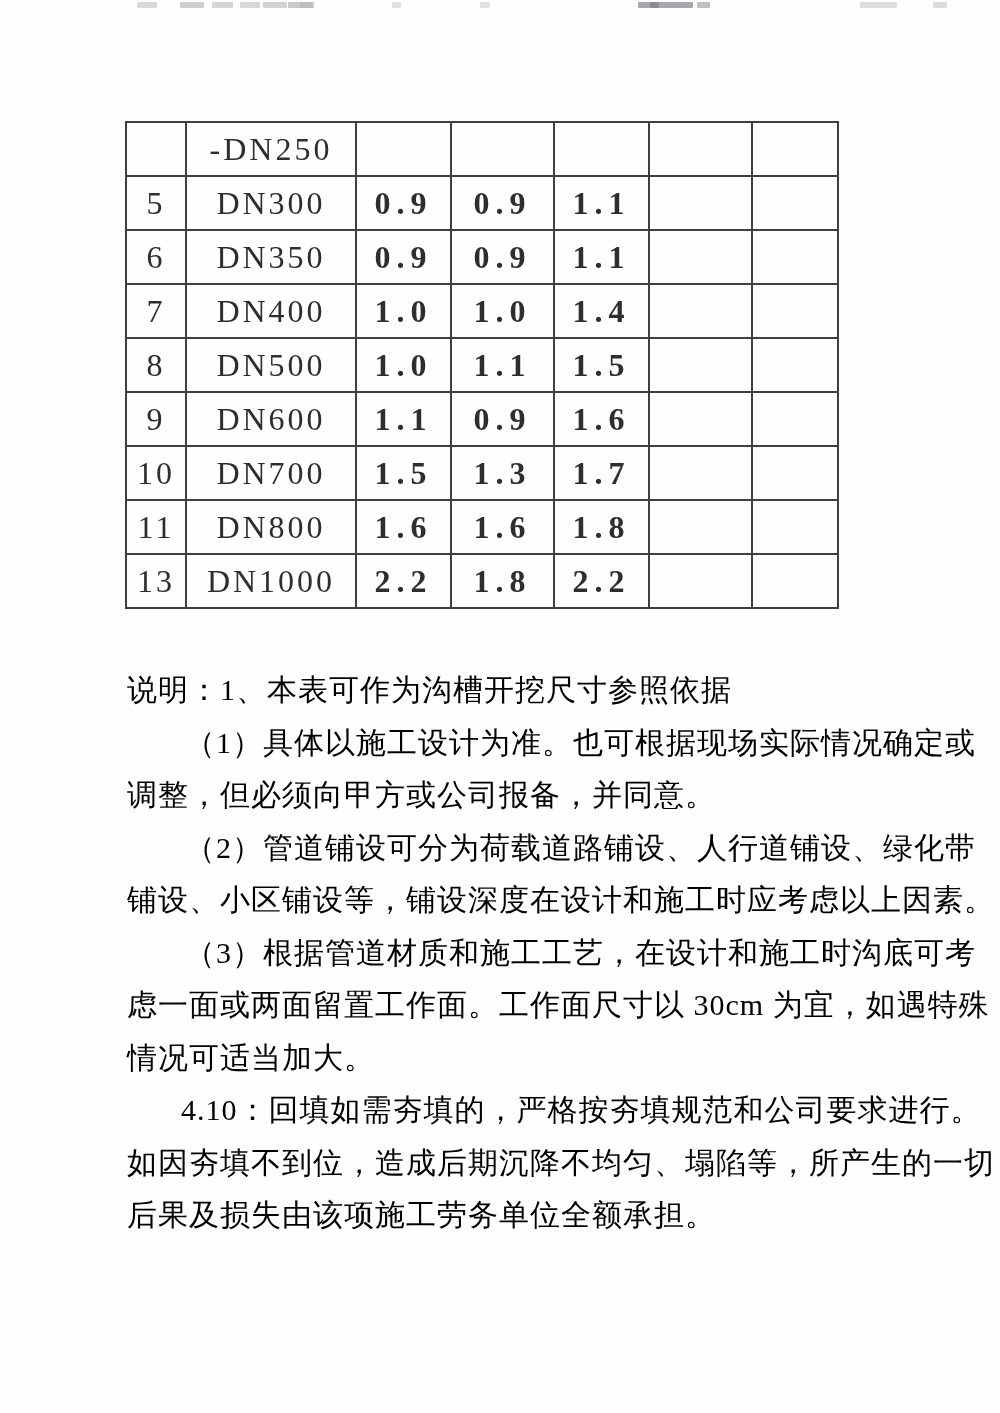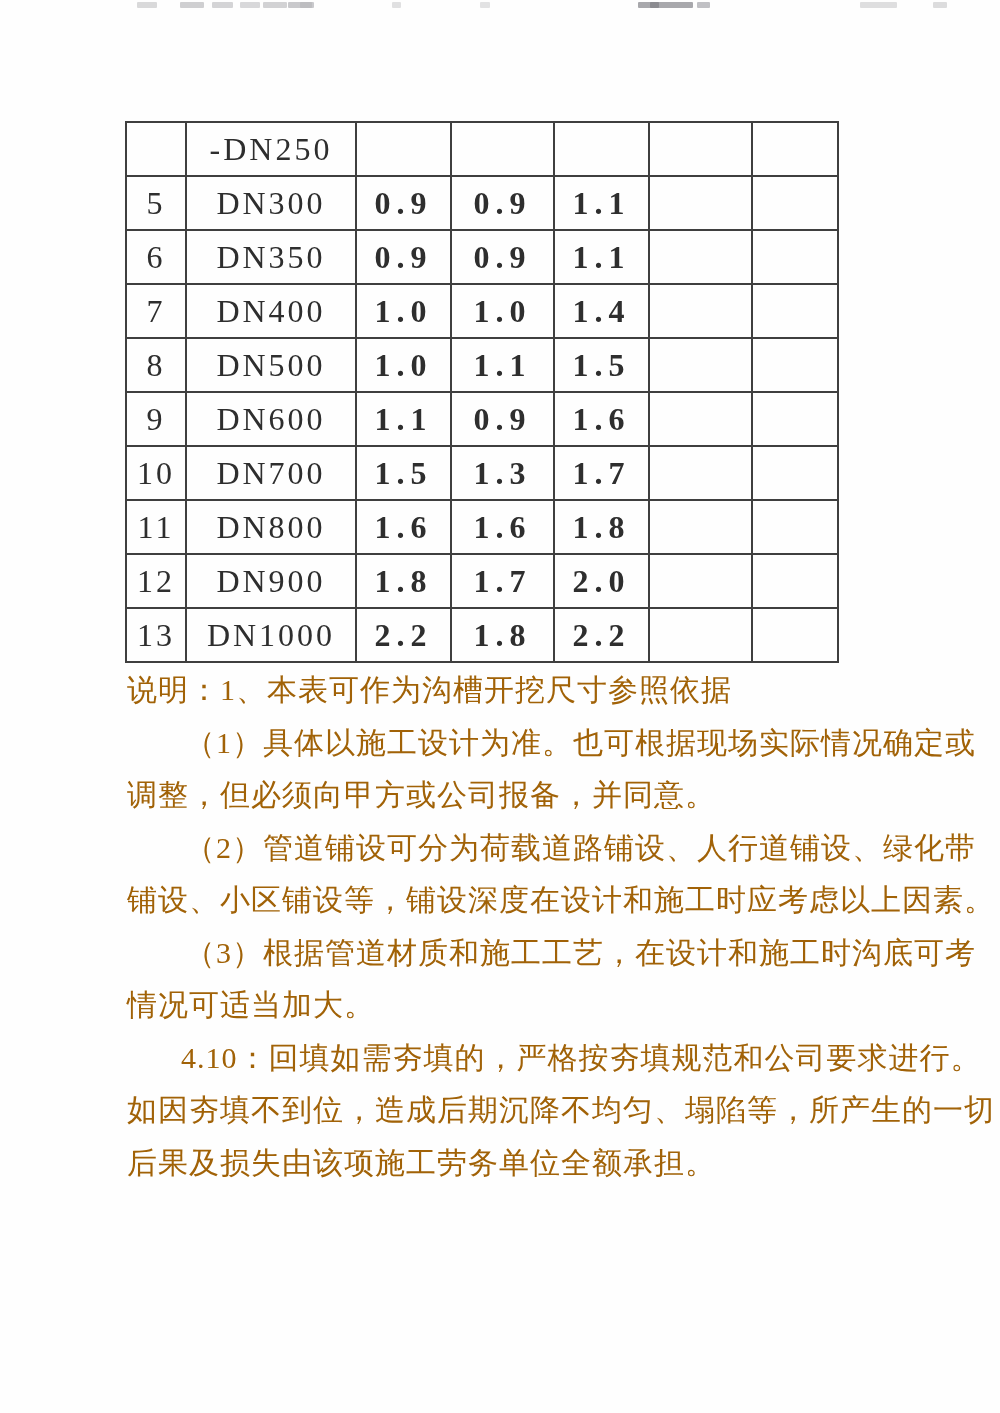--- a/index.html
+++ b/index.html
@@ -53,21 +53,21 @@
   .notes {
     position: absolute;
     left: 127px;
     top: 664px;
     width: 760px;
   }
   .notes .line {
     height: 52.5px;
     line-height: 52.5px;
     font-size: 30px;
-    color: #a16207;
+    color: #000000;
     white-space: nowrap;
     letter-spacing: 1px;
   }
   .notes .line.indent-a { padding-left: 58px; }
   .notes .line.indent-b { padding-left: 54px; font-family: Liberation Serif, serif; }
 </style>
 </head>
 <body>
 
 <div class="page">
@@ -166,46 +166,38 @@
       <tr>
         <td>11</td>
         <td>DN800</td>
         <td class="val">1.6</td>
         <td class="val">1.6</td>
         <td class="val">1.8</td>
         <td></td>
         <td></td>
       </tr>
       <tr>
-        <td>12</td>
-        <td>DN900</td>
-        <td class="val">1.8</td>
-        <td class="val">1.7</td>
-        <td class="val">2.0</td>
-        <td></td>
-        <td></td>
-      </tr>
-      <tr>
         <td>13</td>
         <td>DN1000</td>
         <td class="val">2.2</td>
         <td class="val">1.8</td>
         <td class="val">2.2</td>
         <td></td>
         <td></td>
       </tr>
     </tbody>
   </table>
 
   <div class="notes">
     <div class="line">说明：1、本表可作为沟槽开挖尺寸参照依据</div>
     <div class="line indent-a">（1）具体以施工设计为准。也可根据现场实际情况确定或</div>
     <div class="line">调整，但必须向甲方或公司报备，并同意。</div>
     <div class="line indent-a">（2）管道铺设可分为荷载道路铺设、人行道铺设、绿化带</div>
     <div class="line">铺设、小区铺设等，铺设深度在设计和施工时应考虑以上因素。</div>
     <div class="line indent-a">（3）根据管道材质和施工工艺，在设计和施工时沟底可考</div>
+    <div class="line">虑一面或两面留置工作面。工作面尺寸以 30cm 为宜，如遇特殊</div>
     <div class="line">情况可适当加大。</div>
     <div class="line indent-b">4.10：回填如需夯填的，严格按夯填规范和公司要求进行。</div>
     <div class="line">如因夯填不到位，造成后期沉降不均匀、塌陷等，所产生的一切</div>
     <div class="line">后果及损失由该项施工劳务单位全额承担。</div>
   </div>
 
 </div>
 
 </body></html>

